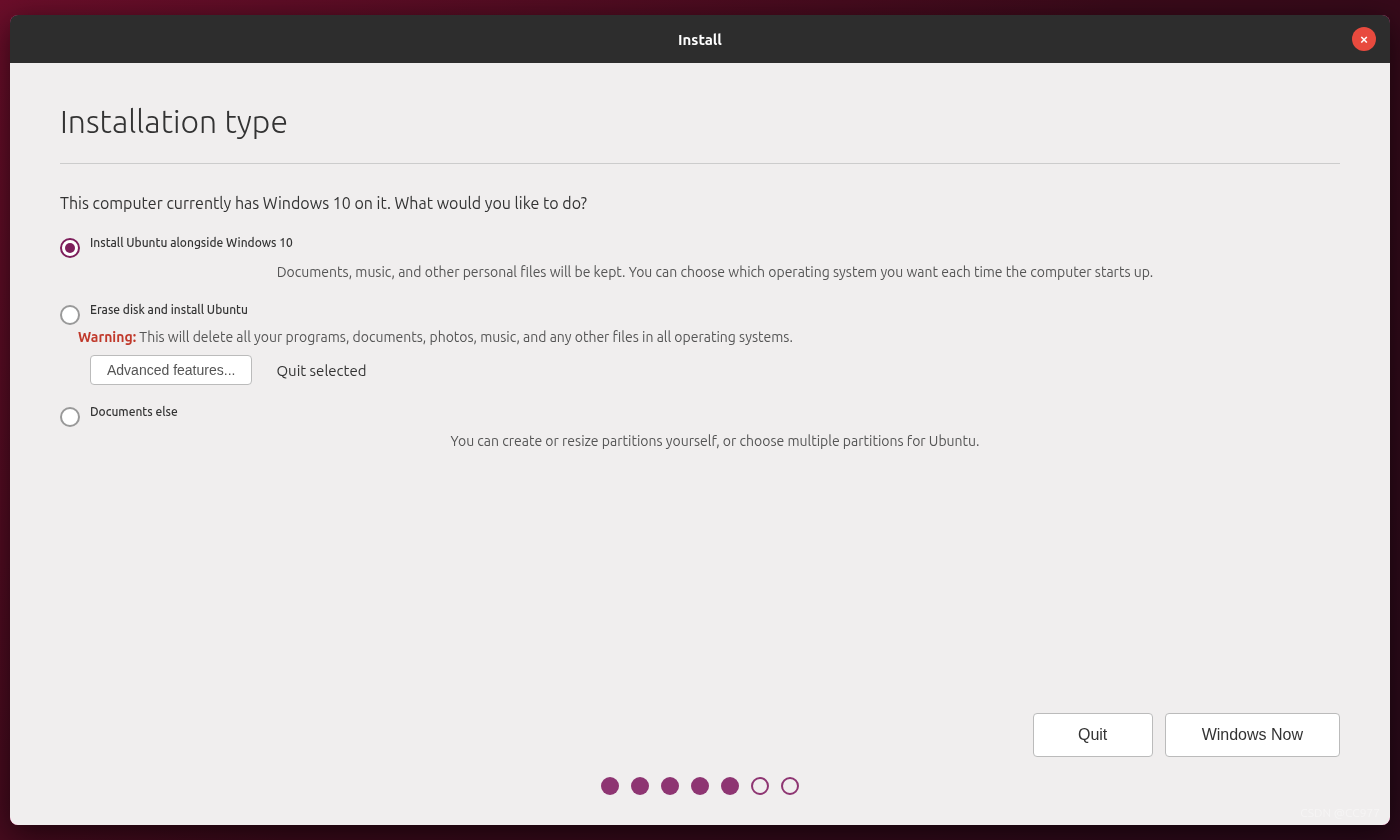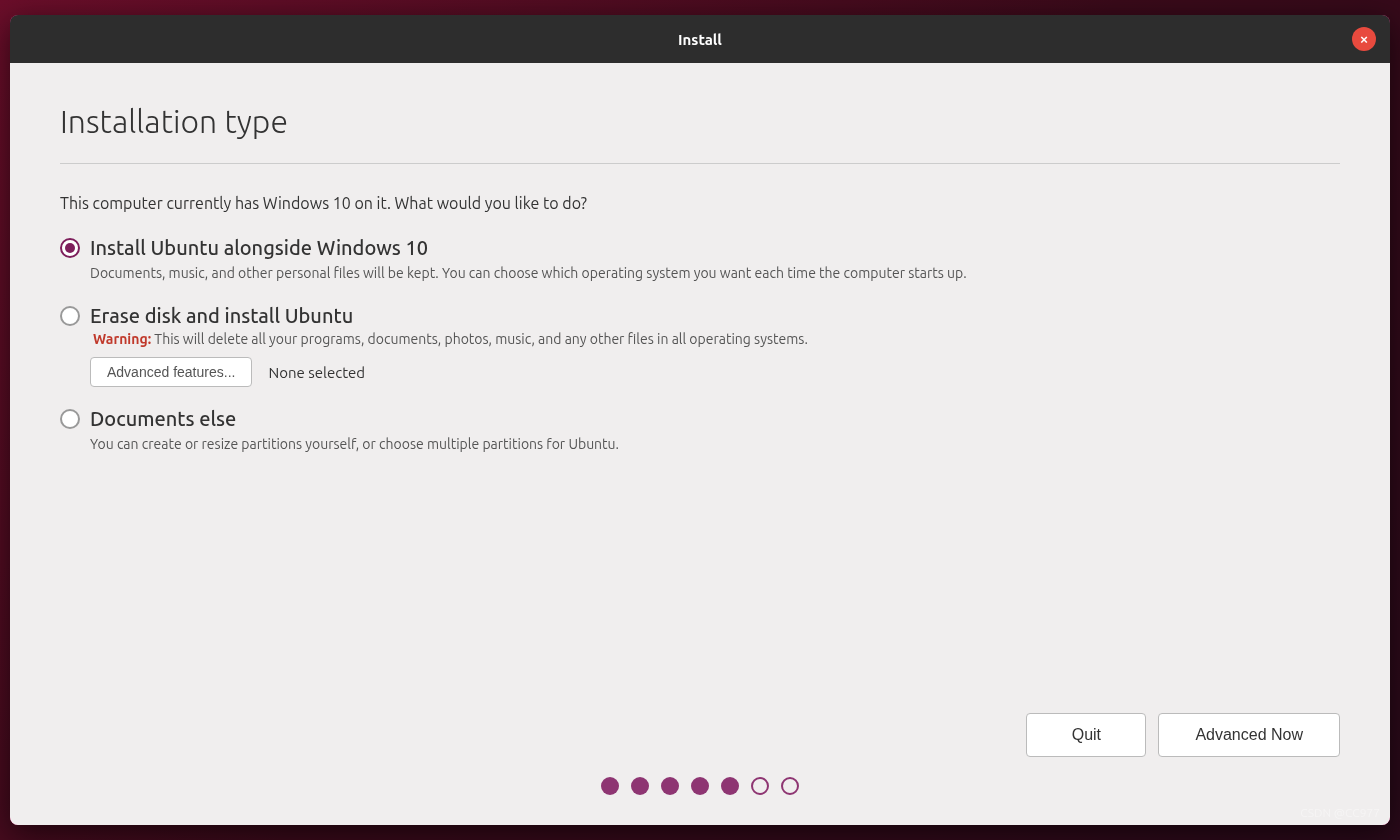--- a/index.html
+++ b/index.html
@@ -109,47 +109,48 @@
       border-color: #7e1f5c;
       background: white;
     }
     .radio-inner {
       width: 10px;
       height: 10px;
       border-radius: 50%;
       background: #7e1f5c;
     }
     .option-label {
-      font-size: 20px;
+      font-size: 12px;
       color: #333;
       font-weight: 500;
     }
     .option-desc {
       font-size: 14px;
       color: #555;
       margin-left: 30px;
       margin-top: 4px;
       line-height: 1.5;
+      text-align: center;
     }
     .warning-text {
       font-size: 14px;
-      margin-left: 33px;
+      margin-left: 18px;
       margin-top: 4px;
     }
     .warning-label {
       color: #c0392b;
       font-weight: 600;
     }
     .warning-content {
       color: #555;
     }
     .advanced-row {
       display: flex;
       align-items: center;
-      gap: 16px;
+      gap: 24px;
       margin-left: 30px;
       margin-top: 10px;
     }
     .advanced-btn {
       padding: 6px 16px;
       background: white;
       border: 1px solid #bbb;
       border-radius: 4px;
       font-size: 14px;
       color: #555;
@@ -236,38 +237,38 @@
       <div class="option">
         <div class="option-row">
           <div class="radio-outer"></div>
           <span class="option-label">Erase disk and install Ubuntu</span>
         </div>
         <p class="warning-text">
           <span class="warning-label">Warning:</span><span class="warning-content"> This will delete all your programs, documents, photos, music, and any other files in all operating systems.</span>
         </p>
         <div class="advanced-row">
           <button class="advanced-btn">Advanced features...</button>
-          <span class="none-selected">None selected</span>
+          <span class="none-selected">Quit selected</span>
         </div>
       </div>
 
       <div class="option">
         <div class="option-row">
           <div class="radio-outer"></div>
           <span class="option-label">Documents else</span>
         </div>
         <p class="option-desc">You can create or resize partitions yourself, or choose multiple partitions for Ubuntu.</p>
       </div>
 
     </div>
 
     <div class="footer">
       <div class="btn-row">
         <button class="btn">Quit</button>
-        <button class="btn">Advanced Now</button>
+        <button class="btn">Windows Now</button>
       </div>
       <div class="pagination">
         <div class="dot filled"></div>
         <div class="dot filled"></div>
         <div class="dot filled"></div>
         <div class="dot filled"></div>
         <div class="dot filled"></div>
         <div class="dot empty"></div>
         <div class="dot empty"></div>
       </div>

